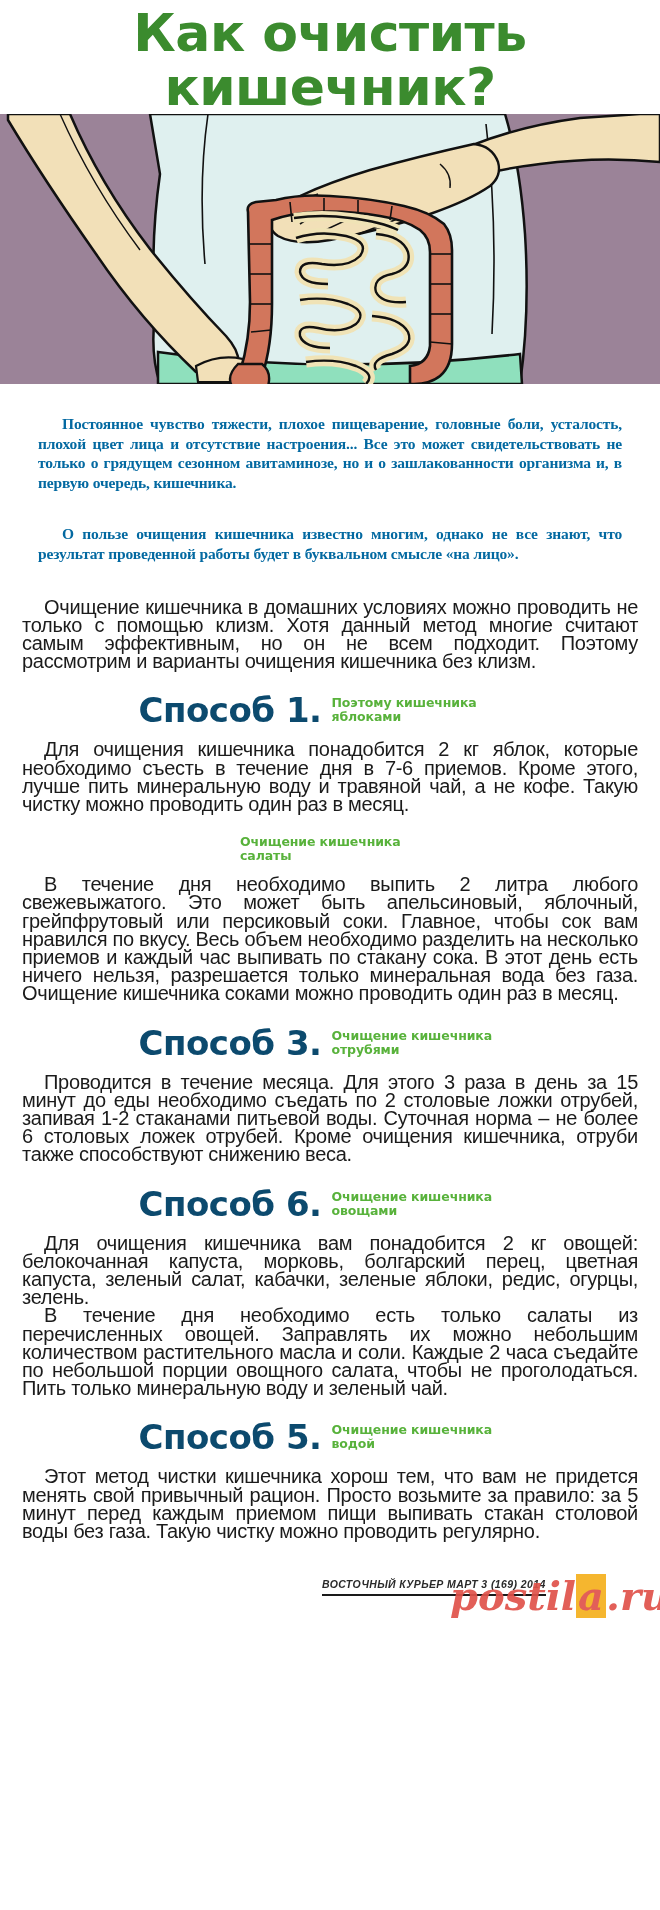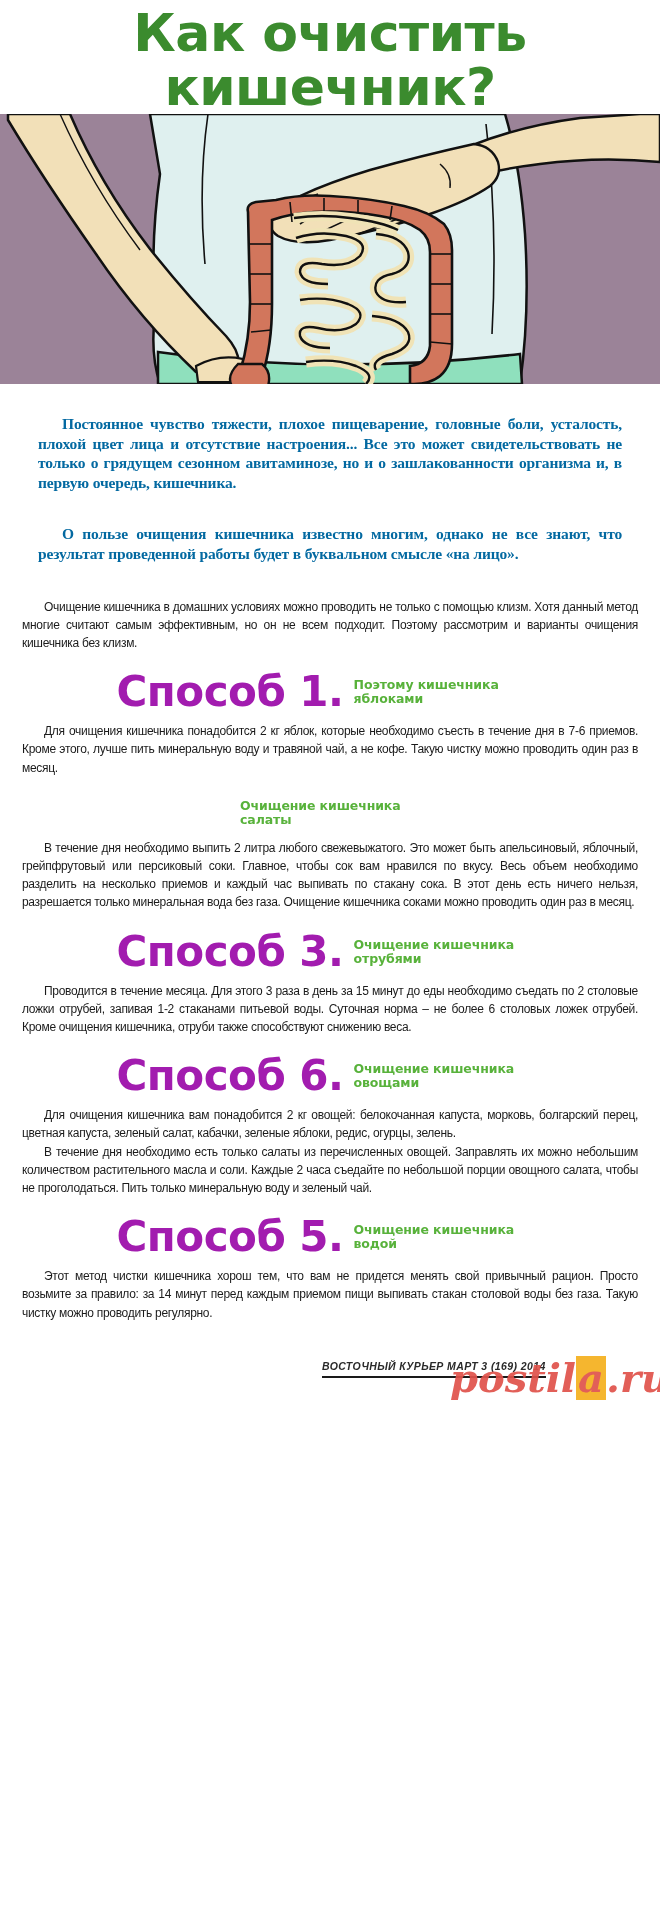--- a/index.html
+++ b/index.html
@@ -58,21 +58,21 @@
     text-indent: 24px;
     margin: 16px;
     padding-top: 14px;
     letter-spacing: -0.15px;
   }
   .green-para.second { padding-top: 16px; }
 
   .black-para {
     font-family: "Liberation Sans", sans-serif;
     color: #1b1b1b;
-    font-size: 12px;
+    font-size: 20px;
     line-height: 18.2px;
     text-align: justify;
     text-indent: 22px;
     margin: 0;
     letter-spacing: -0.3px;
   }
   .intro-black { padding-top: 18px; }
   .method-body { padding-top: 10px; }
   .method-body.tight { padding-top: 0; }
 
@@ -80,22 +80,22 @@
   .method-head {
     display: flex;
     align-items: center;
     justify-content: center;
     padding-top: 22px;
     padding-bottom: 2px;
   }
   .method-title {
     font-family: "DejaVu Sans", sans-serif;
     font-weight: bold;
-    color: #a21caf;
-    font-size: 42px;
+    color: #0c4a6e;
+    font-size: 34px;
     line-height: 36px;
     letter-spacing: -0.5px;
     white-space: nowrap;
   }
   .method-sub {
     font-family: "DejaVu Sans", sans-serif;
     font-weight: bold;
     color: #58b23b;
     font-size: 12.5px;
     line-height: 14px;
@@ -266,21 +266,21 @@
       <span class="method-title">Способ 6.</span>
       <span class="method-sub">Очищение кишечника овощами</span>
     </div>
     <p class="black-para method-body">Для очищения кишечника вам понадобится 2 кг овощей: белокочанная капуста, морковь, болгарский перец, цветная капуста, зеленый салат, кабачки, зеленые яблоки, редис, огурцы, зелень.</p>
     <p class="black-para method-body tight">В течение дня необходимо есть только салаты из перечисленных овощей. Заправлять их можно небольшим количеством растительного масла и соли. Каждые 2 часа съедайте по небольшой порции овощного салата, чтобы не проголодаться. Пить только минеральную воду и зеленый чай.</p>
 
     <div class="method-head">
       <span class="method-title">Способ 5.</span>
       <span class="method-sub">Очищение кишечника водой</span>
     </div>
-    <p class="black-para method-body">Этот метод чистки кишечника хорош тем, что вам не придется менять свой привычный рацион. Просто возьмите за правило: за 14 минут перед каждым приемом пищи выпивать стакан столовой воды без газа. Такую чистку можно проводить регулярно.</p>
+    <p class="black-para method-body">Этот метод чистки кишечника хорош тем, что вам не придется менять свой привычный рацион. Просто возьмите за правило: за 5 минут перед каждым приемом пищи выпивать стакан столовой воды без газа. Такую чистку можно проводить регулярно.</p>
 
     <div class="footer">
       <div class="source-line">ВОСТОЧНЫЙ КУРЬЕР МАРТ 3 (169) 2014</div>
       <div class="watermark">
         <span>postil</span><span class="wm-ru">a</span><span>.ru</span>
       </div>
     </div>
 
   </div>
 </div>

